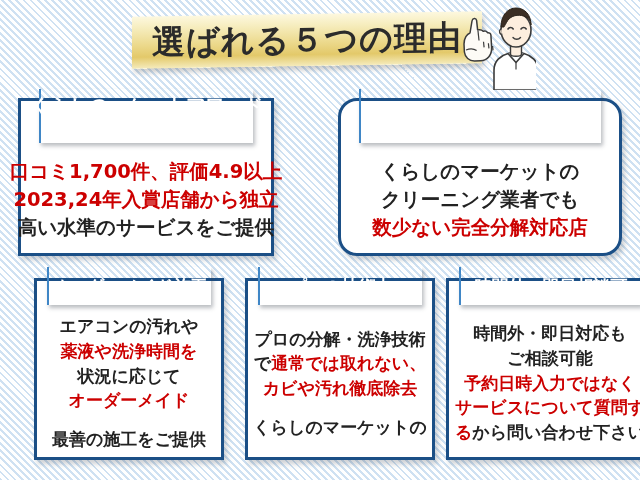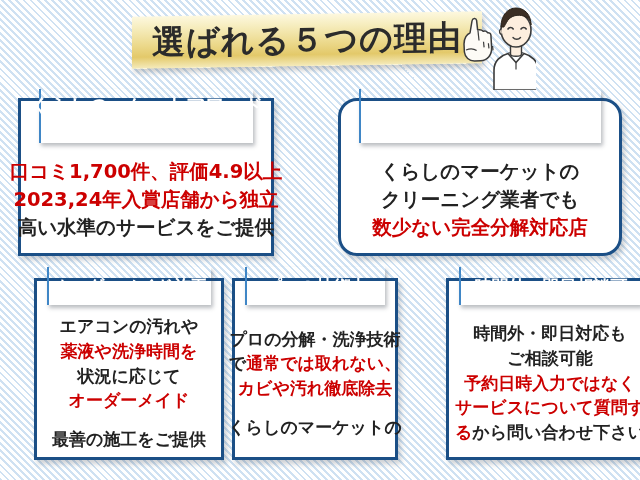--- a/index.html
+++ b/index.html
@@ -127,21 +127,21 @@
   .card-bottom .card-head {
     left: 10px; top: -14px; right: 10px; height: 38px;
     font-size: 17px;
   }
   .card-bottom .card-body {
     top: 28px; padding: 0 4px;
     font-size: 17px; font-weight: bold; line-height: 1.45;
   }
 
   #card-custom  { left: 22px;  width: 190px; }
-  #card-pro     { left: 220px; width: 166px; }
+  #card-pro     { left: 233px; width: 190px; }
   #card-hours   { left: 434px; width: 208px; }
 
   #card-custom .card-head  { font-size: 17px; }
   #card-pro .card-head     { font-size: 17px; }
   #card-hours .card-head   { font-size: 17px; }
 
   .spacer-line { display: block; height: 14px; }
 </style>
 </head>
 <body>

